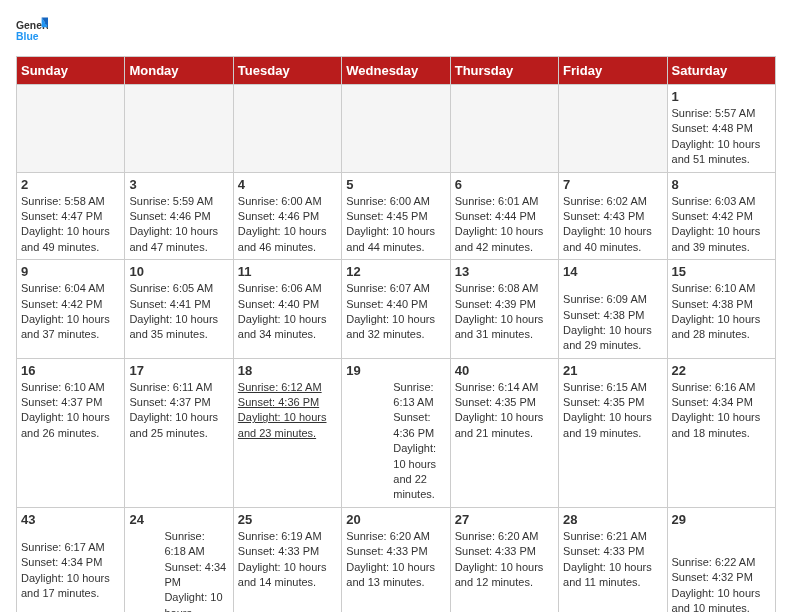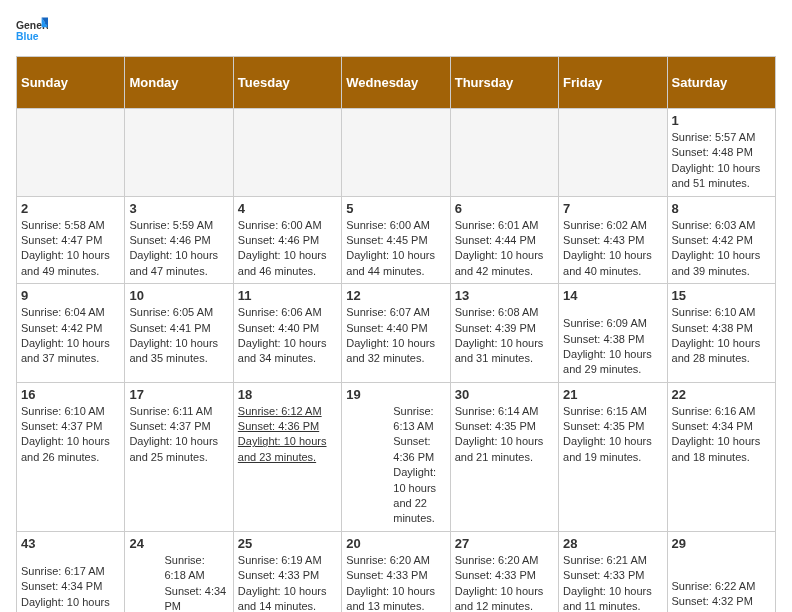--- a/index.html
+++ b/index.html
@@ -36,25 +36,25 @@
     .location-title {
       font-size: 16px;
       color: #555;
     }
     .calendar {
       width: 100%;
       border-collapse: collapse;
       border: 1px solid #ccc;
     }
     .calendar thead tr th {
-      background-color: #a16207;
+      background-color: #b91c1c;
       color: #fff;
       font-size: 13px;
       font-weight: bold;
-      padding: 18px 4px;
+      padding: 6px 4px;
       text-align: left;
       border: 1px solid #ccc;
     }
     .calendar tbody tr td {
       vertical-align: top;
       border: 1px solid #ccc;
       padding: 4px;
       width: calc(100% / 7);
       min-height: 80px;
       font-size: 10.5px;
@@ -247,21 +247,21 @@
 and 23 minutes.</div>
         </td>
         <td>
           <div class="day-number">19</div>
           <div class="day-info" style="white-space: pre-line; margin-left: 47px;">Sunrise: 6:13 AM
 Sunset: 4:36 PM
 Daylight: 10 hours
 and 22 minutes.</div>
         </td>
         <td>
-          <div class="day-number">30</div>
+          <div class="day-number">40</div>
           <div class="day-info" style="white-space: pre-line;">Sunrise: 6:14 AM
 Sunset: 4:35 PM
 Daylight: 10 hours
 and 21 minutes.</div>
         </td>
         <td>
           <div class="day-number">21</div>
           <div class="day-info" style="white-space: pre-line;">Sunrise: 6:15 AM
 Sunset: 4:35 PM
 Daylight: 10 hours

